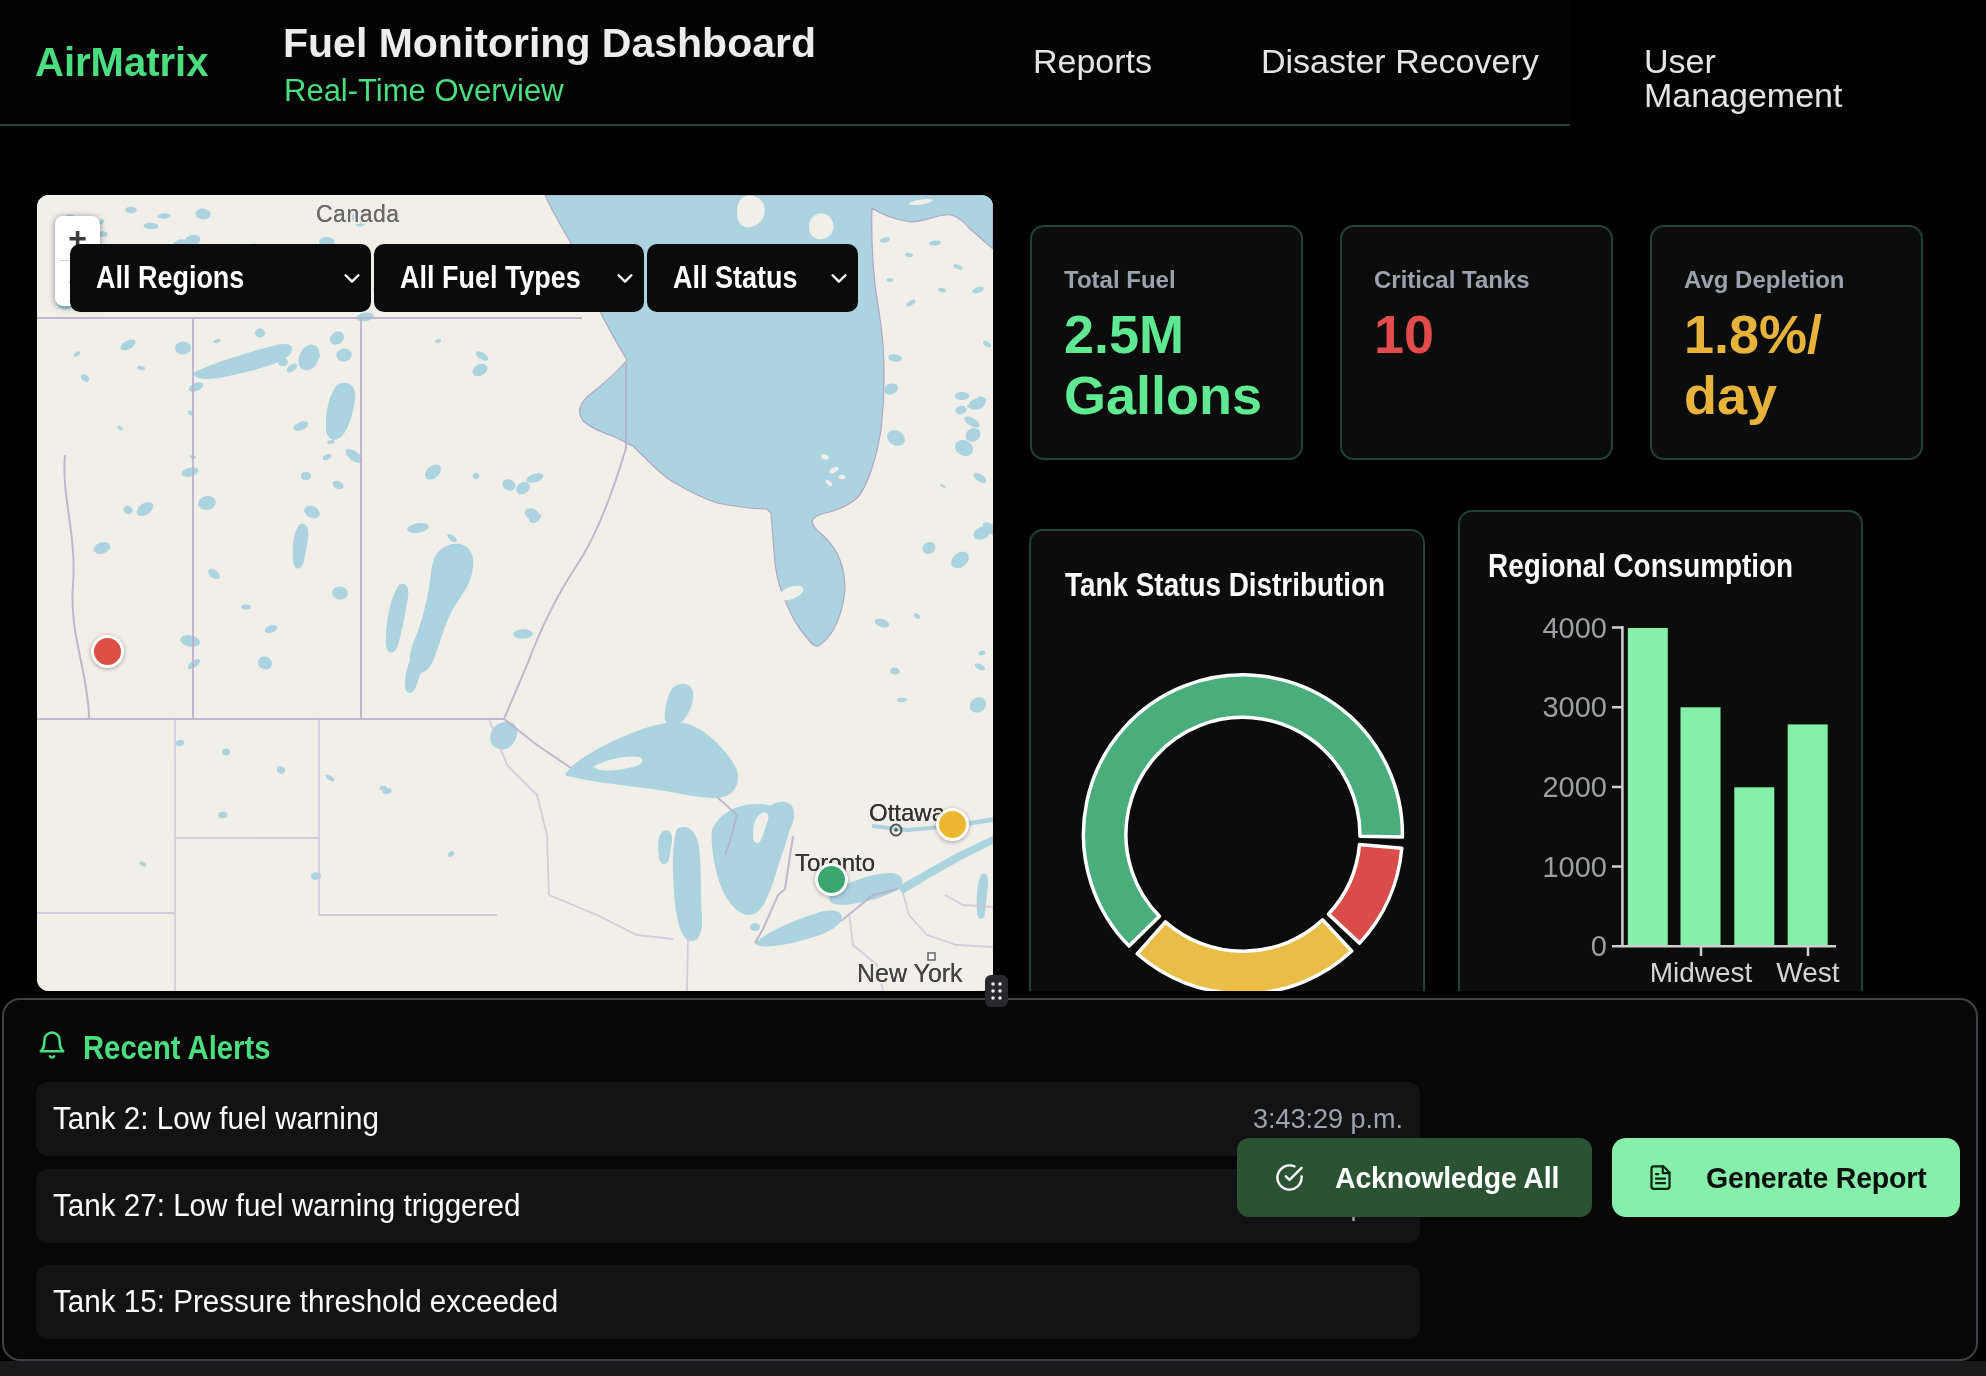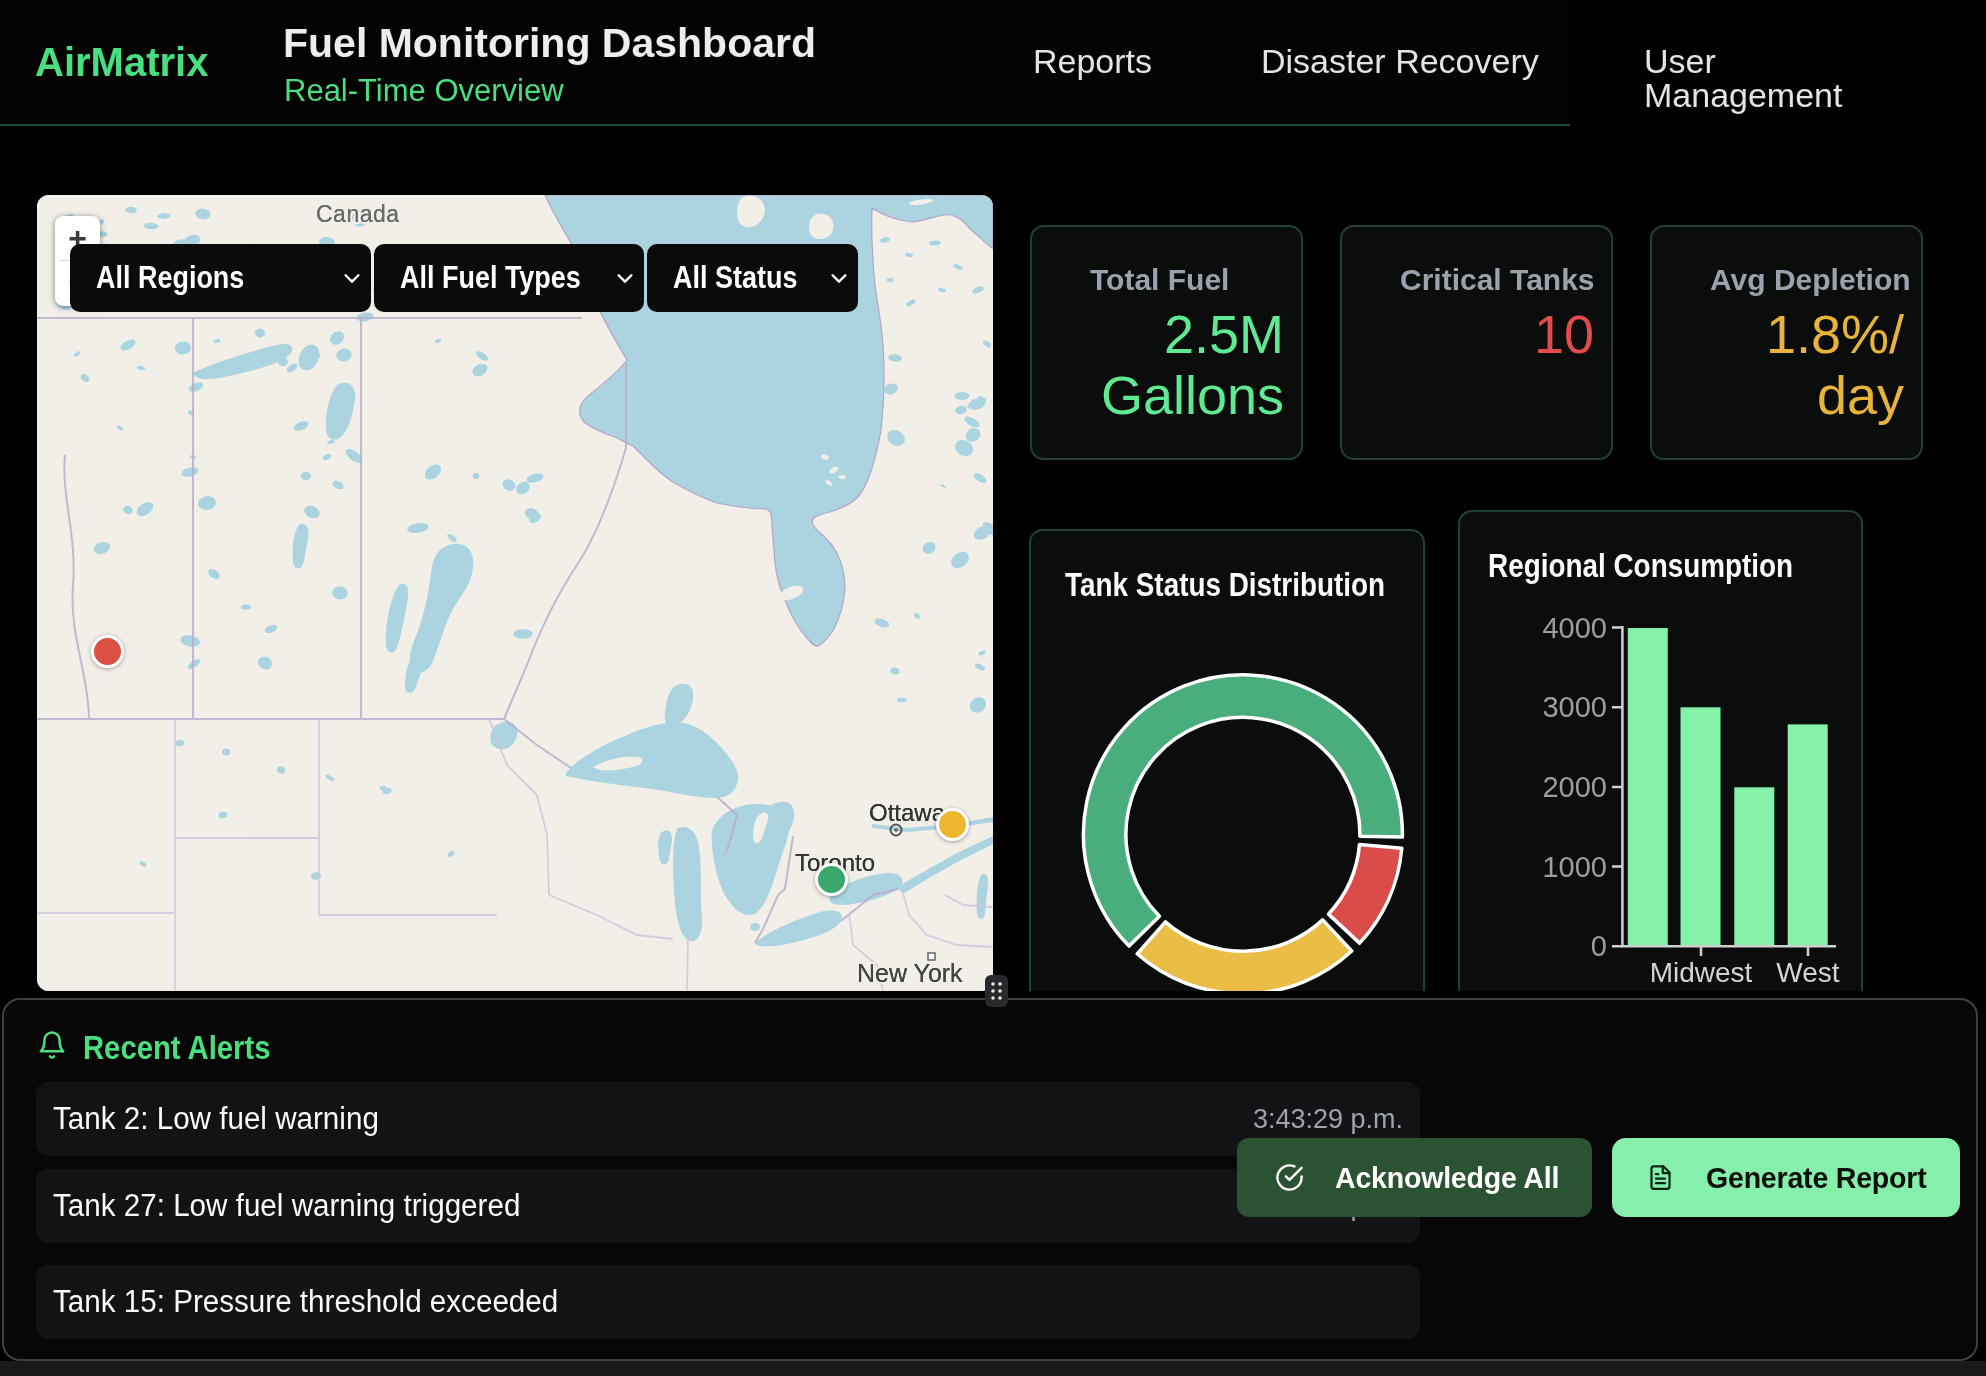--- a/index.html
+++ b/index.html
@@ -33,24 +33,24 @@
   .mk { position:absolute; border-radius:50%; width:33px; height:33px;
     border:3.5px solid #fff; box-shadow:0 1px 4px rgba(0,0,0,.35); }
 
   
   #drag { position:absolute; left:985px; top:975px; width:23px; height:32px;
     background:#29292d; border-radius:6px; z-index:30; }
 
   
   .scard { position:absolute; top:225px; width:273px; height:235px; background:#0a0d0b;
     border:2px solid #1f4232; border-radius:14px; }
-  .slabel { position:absolute; left:32px; top:38.3px; font-size:30px; line-height:30px;
-    font-weight:600; color:#9aa3ad;margin-left:26px; }
+  .slabel { position:absolute; left:32px; top:38.3px; font-size:24px; line-height:30px;
+    font-weight:600; color:#9aa3ad; }
   .sval { position:absolute; left:32px; top:77px; font-size:54px; line-height:61px;
-    font-weight:400; width:220px;text-align:right; }
+    font-weight:700; width:220px; }
 
   
   .ccard { position:absolute; top:510px; height:545px; background:#0a0d0b;
     border:2px solid #1f4232; border-radius:14px; }
   .ctitle { position:absolute; left:34px; top:36.2px; font-size:34px; line-height:34px;
     font-weight:700; color:#fafafa; white-space:nowrap; transform:scaleX(0.82); transform-origin:left; }
 
   
   #alerts { position:absolute; left:2px; top:998px; width:1976px; height:363px;
     background:#070708; border:2px solid #3f3f46; border-radius:18px; z-index:20; }

